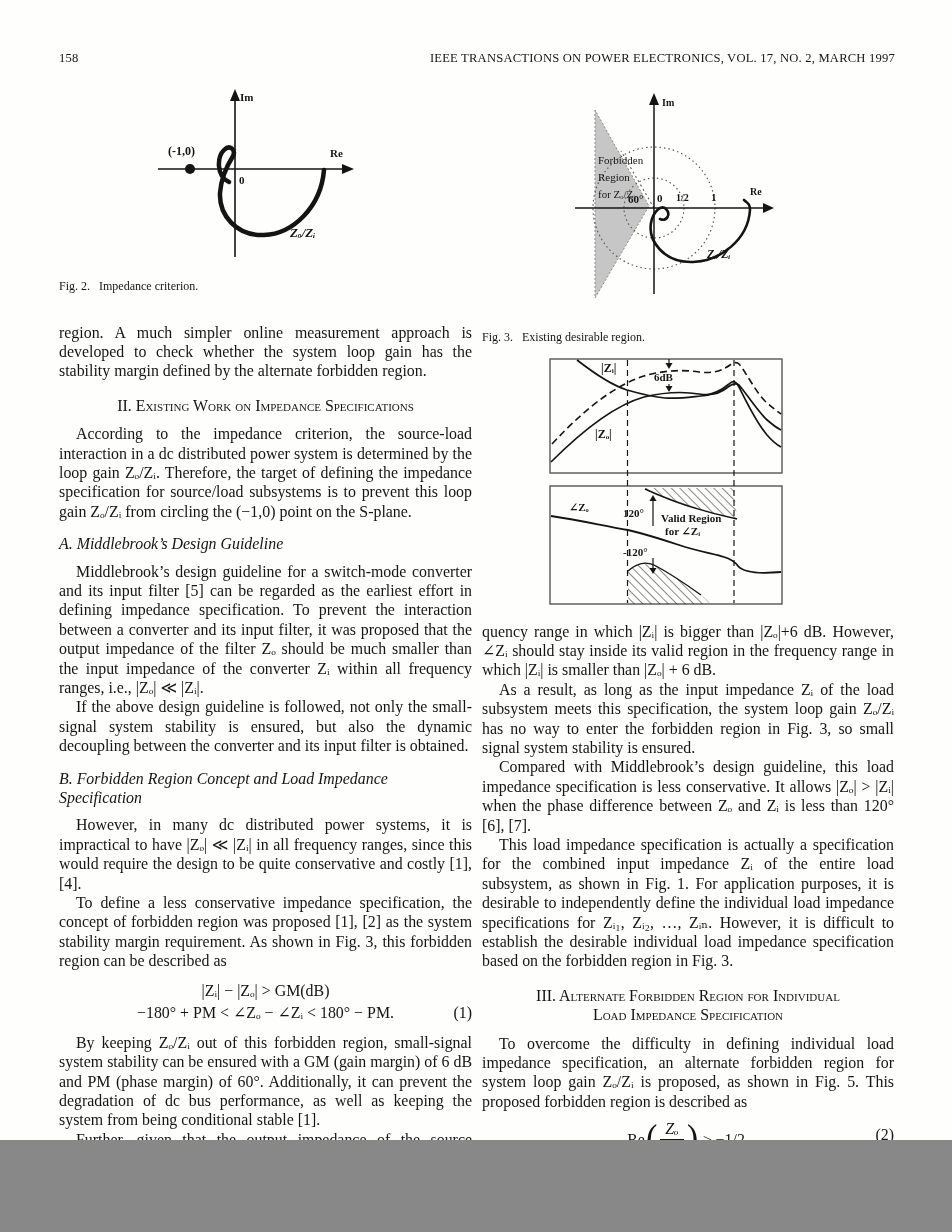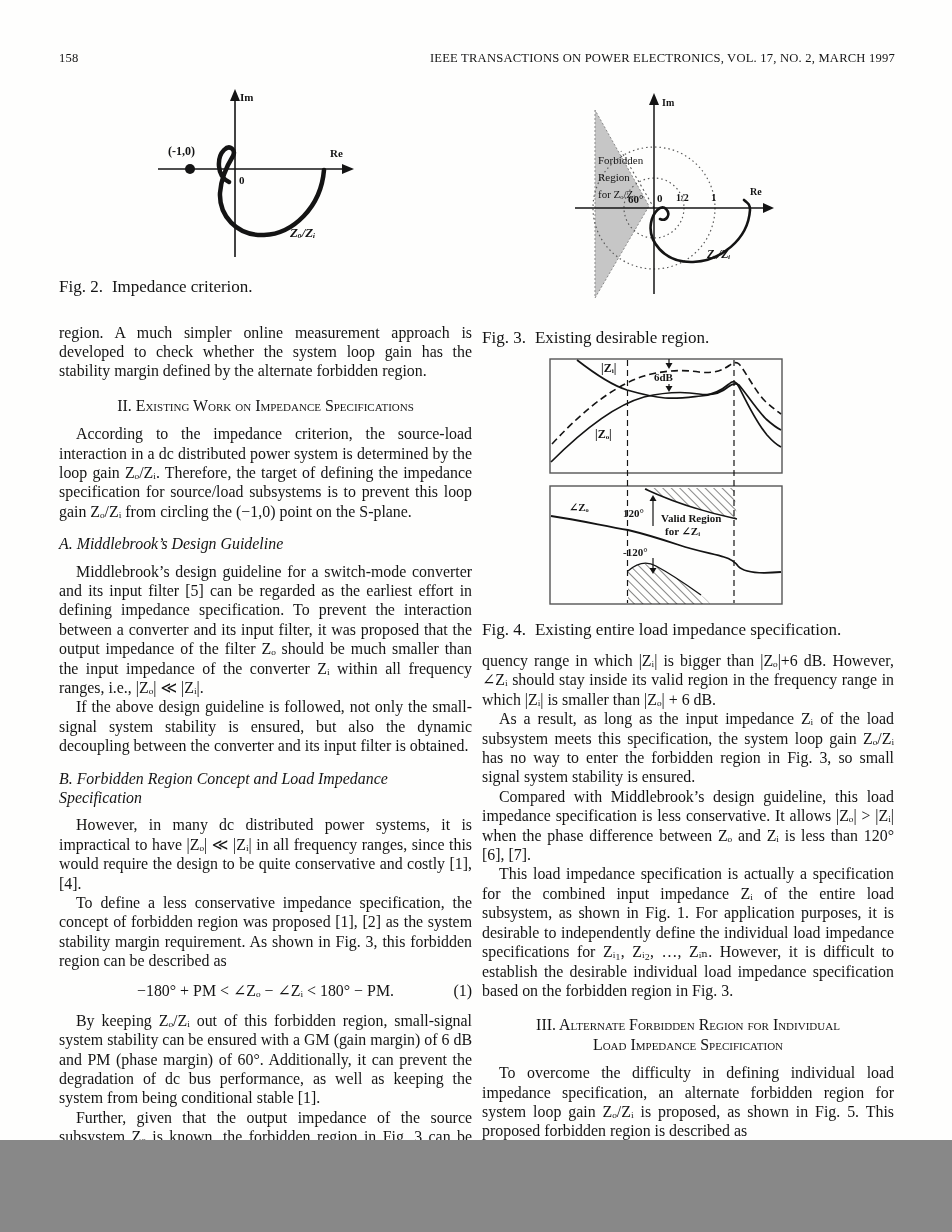--- a/index.html
+++ b/index.html
@@ -24,21 +24,21 @@
   p.noindent{text-indent:0;}
   .sect{
     font-weight:normal;font-variant:small-caps;text-align:center;
     font-size:15.9px;line-height:19.4px;margin:15px 0 9px;text-indent:0;
   }
   .sect .sect-line{display:block;}
   .subsect{
     font-style:italic;font-weight:normal;text-align:left;
     font-size:15.9px;line-height:19.4px;margin:13px 0 8px;text-indent:0;
   }
-  .caption{font-size:17px;line-height:15.5px;text-align:left;text-indent:0;}
+  .caption{font-size:12px;line-height:15.5px;text-align:left;text-indent:0;}
   .caption .cap-text{margin-left:9px;}
   .cap2{margin-top:8px;}
   .cap3{margin-top:12px;}
   .cap4{margin-top:14px;}
   .mt-p1{margin-top:28px;}
   .mt-p9{margin-top:14px;}
   svg{display:block;}
   .fig2svg{margin:7px 0 0 81px;}
   .fig3svg{margin:10px 0 0 63px;}
   .fig4svg{margin:12px 0 0 67px;}
@@ -93,20 +93,21 @@
 
     <p>Middlebrook’s design guideline for a switch-mode converter and its input filter [5] can be regarded as the earliest effort in defining impedance specification. To prevent the interaction between a converter and its input filter, it was proposed that the output impedance of the filter Zₒ should be much smaller than the input impedance of the converter Zᵢ within all frequency ranges, i.e., |Zₒ| ≪ |Zᵢ|.</p>
     <p>If the above design guideline is followed, not only the small-signal system stability is ensured, but also the dynamic decoupling between the converter and its input filter is obtained.</p>
 
     <h4 class="subsect">B. Forbidden Region Concept and Load Impedance Specification</h4>
 
     <p>However, in many dc distributed power systems, it is impractical to have |Zₒ| ≪ |Zᵢ| in all frequency ranges, since this would require the design to be quite conservative and costly [1], [4].</p>
     <p>To define a less conservative impedance specification, the concept of forbidden region was proposed [1], [2] as the system stability margin requirement. As shown in Fig. 3, this forbidden region can be described as</p>
 
     <div class="equation">
+      <div class="eqline">|Zᵢ| − |Zₒ| &gt; GM(dB)</div>
       <div class="eqline">−180° + PM &lt; ∠Zₒ − ∠Zᵢ &lt; 180° − PM.</div>
       <span class="eqnum">(1)</span>
     </div>
 
     <p>By keeping Zₒ/Zᵢ out of this forbidden region, small-signal system stability can be ensured with a GM (gain margin) of 6 dB and PM (phase margin) of 60°. Additionally, it can prevent the degradation of dc bus performance, as well as keeping the system from being conditional stable [1].</p>
     <p>Further, given that the output impedance of the source subsystem Zₒ is known, the forbidden region in Fig. 3 can be transformed into the load impedance specification for Zᵢ. As shown in Fig. 4, there will be no limitation for ∠Zᵢ within the fre-</p>
   </div>
 
   <div class="col col-right">
 
@@ -168,23 +169,20 @@
       <line x1="104" y1="141" x2="104" y2="168" stroke="#141414" stroke-width="1.2"></line>
       <polygon points="104,137 100.5,143 107.5,143" fill="#141414"></polygon>
       <text class="svgb" x="74" y="159" font-size="11">120°</text>
       <line x1="104" y1="200" x2="104" y2="212" stroke="#141414" stroke-width="1.2"></line>
       <polygon points="104,216 100.5,210 107.5,210" fill="#141414"></polygon>
       <text class="svgb" x="74" y="198" font-size="11">-120°</text>
 
       <text class="svgb" x="112" y="164" font-size="11">Valid Region</text>
       <text class="svgb" x="116" y="177" font-size="11">for ∠Zᵢ</text>
     </svg>
-    <div class="caption cap4">
-      <span class="cap-label">Fig. 4.</span><span class="cap-text">Existing entire load impedance specification.</span>
-    </div>
 
     <p class="noindent mt-p9">quency range in which |Zᵢ| is bigger than |Zₒ|+6 dB. However, ∠Zᵢ should stay inside its valid region in the frequency range in which |Zᵢ| is smaller than |Zₒ| + 6 dB.</p>
     <p>As a result, as long as the input impedance Zᵢ of the load subsystem meets this specification, the system loop gain Zₒ/Zᵢ has no way to enter the forbidden region in Fig. 3, so small signal system stability is ensured.</p>
     <p>Compared with Middlebrook’s design guideline, this load impedance specification is less conservative. It allows |Zₒ| &gt; |Zᵢ| when the phase difference between Zₒ and Zᵢ is less than 120° [6], [7].</p>
     <p>This load impedance specification is actually a specification for the combined input impedance Zᵢ of the entire load subsystem, as shown in Fig. 1. For application purposes, it is desirable to independently define the individual load impedance specifications for Zᵢ₁, Zᵢ₂, …, Zᵢₙ. However, it is difficult to establish the desirable individual load impedance specification based on the forbidden region in Fig. 3.</p>
 
     <h3 class="sect">
       <span class="sect-line">III. Alternate Forbidden Region for Individual</span>
       <span class="sect-line">Load Impedance Specification</span>
     </h3>

